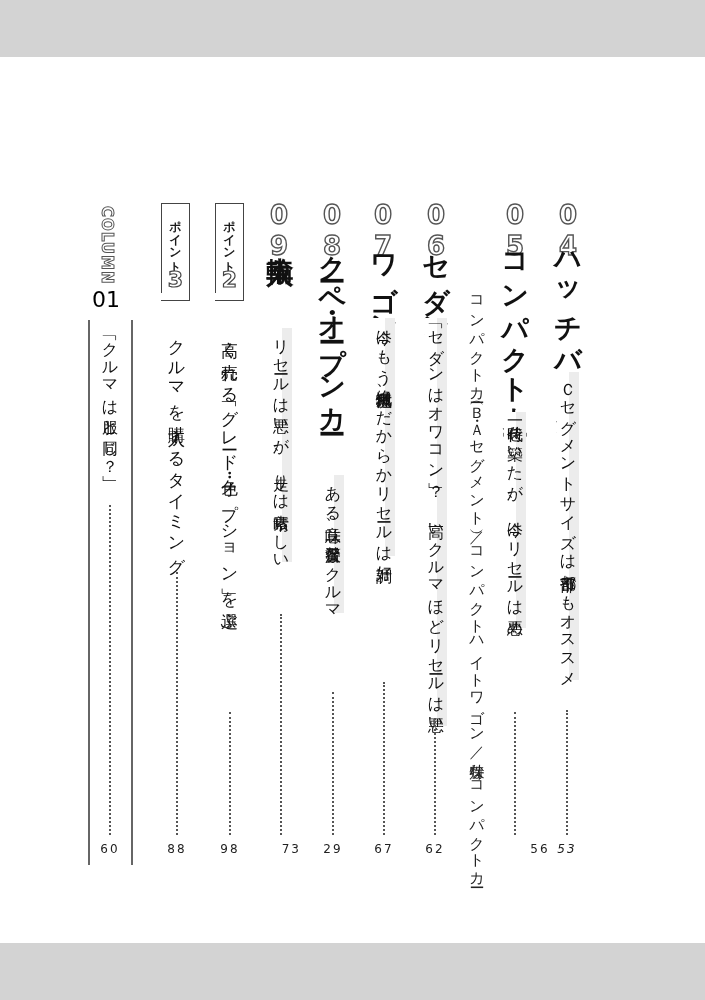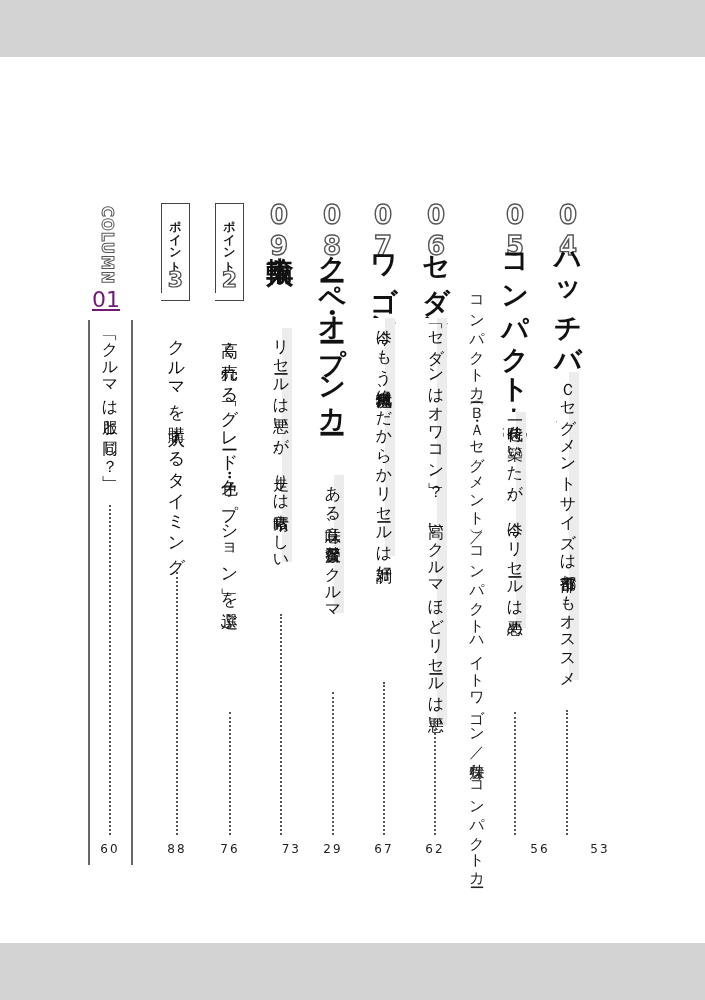--- a/index.html
+++ b/index.html
@@ -60,36 +60,36 @@
     position:absolute; left:0; right:0; top:63px; text-align:center;
     font-size:22px; font-weight:bold; color:#fff; -webkit-text-stroke:1.2px #444;
   }
   .point-text { position:absolute; top:328px; font-size:17px; line-height:22px; letter-spacing:2px; color:#111; }
 
   .column-label {
     position:absolute; left:98px; top:206px; font-size:15px; font-weight:bold; letter-spacing:1px;
     color:#fff; -webkit-text-stroke:1px #555;
     writing-mode:vertical-rl; text-orientation:sideways;
   }
-  .column-num { position:absolute; left:92px; top:287px; font-size:22px; color:#701a75;text-decoration:underline; }
+  .column-num { position:absolute; left:92px; top:287px; font-size:22px; color:#000000; }
   .column-rule { position:absolute; top:320px; height:545px; width:1.5px; background:#666; }
   .column-text { position:absolute; left:99px; top:330px; font-size:16px; line-height:22px; letter-spacing:1px; color:#111; }
 </style>
 </head>
 <body>
 
 <div class="bar-top"></div>
 <div class="bar-bottom"></div>
 
 <div>
   <div class="num vt" style="left:553px;">04</div>
   <div class="title vt" style="left:551px;">ハッチバック</div>
   <div class="sub vt" style="left:557px; top:372px;">Ｃセグメントサイズは都市部でもオススメ</div>
   <div class="dots" style="left:566px; top:710px; height:125px;"></div>
-  <div class="page" style="left:600px;">53</div>
+  <div class="page" style="left:567px;font-style:italic;">53</div>
 </div>
 
 <div>
   <div class="num vt" style="left:500px;">05</div>
   <div class="title vt" style="left:498px;">コンパクトカー</div>
   <div class="sub vt" style="left:504px; top:412px;">一時代を築いたが、今はリセールは悪め</div>
   <div class="note vt" style="left:467px; top:286px;">コンパクトカー（Ｂ・Ａセグメント）／コンパクトハイトワゴン／特殊なコンパクトカー</div>
   <div class="dots" style="left:514px; top:712px; height:123px;"></div>
   <div class="page" style="left:540px;">56</div>
 </div>
@@ -128,21 +128,21 @@
 
 <div>
   <div class="point-box" style="left:215px;">
     <div class="point-label">
         <span class="vt">ポイント</span>
       </div>
     <div class="point-num">2</div>
   </div>
   <div class="point-text vt" style="left:219px;">高く売れる「グレード・色・オプション」を選ぶ</div>
   <div class="dots" style="left:229px; top:712px; height:123px;"></div>
-  <div class="page" style="left:230px;">76</div>
+  <div class="page" style="left:230px;">98</div>
 </div>
 
 <div>
   <div class="point-box" style="left:161px;">
     <div class="point-label">
         <span class="vt">ポイント</span>
       </div>
     <div class="point-num">3</div>
   </div>
   <div class="point-text vt" style="left:166px;">クルマを購入するタイミング</div>

